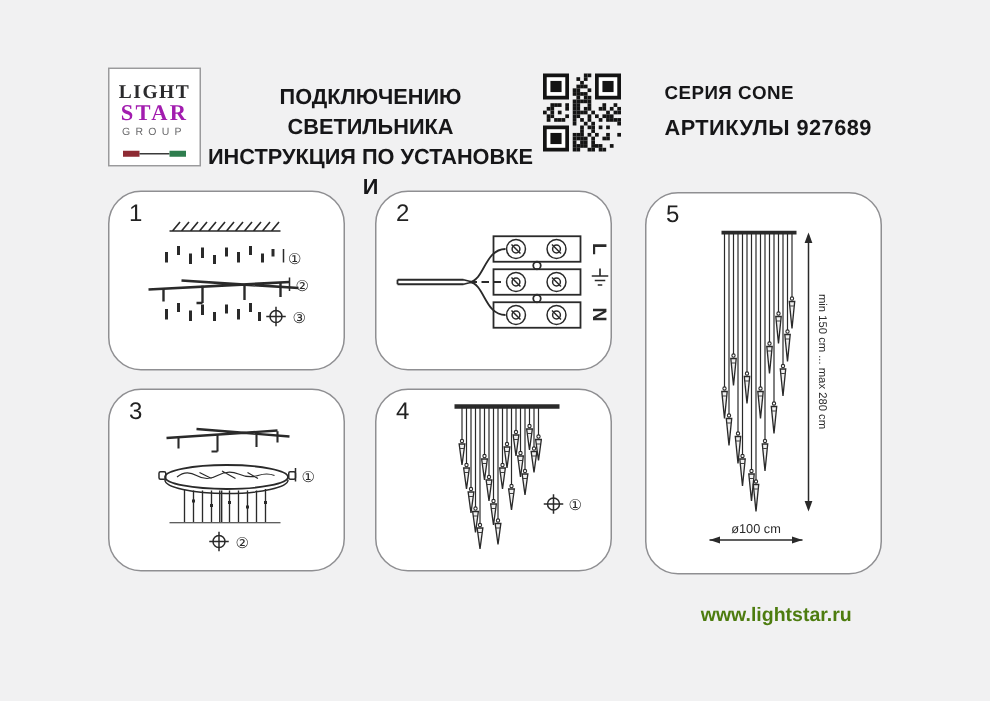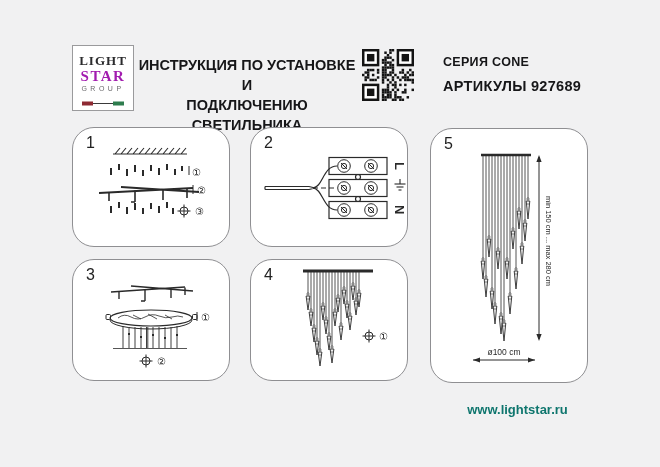--- a/index.html
+++ b/index.html
@@ -48,40 +48,40 @@
   .p1{left:72px;top:127px;width:158px;height:120px;}
   .p2{left:250px;top:127px;width:158px;height:120px;}
   .p3{left:72px;top:259px;width:158px;height:122px;}
   .p4{left:250px;top:259px;width:158px;height:122px;}
   .p5{left:430px;top:128px;width:158px;height:255px;}
   .panel svg{position:absolute;left:0;top:0;}
 
   
   .footer-site{
     left:430px;top:402px;width:175px;text-align:center;
-    font-weight:bold;font-size:13px;color:#0f766e;
+    font-weight:bold;font-size:13px;color:#4d7c0f;
   }
 </style>
 </head>
 <body>
 
 <div class="abs logo-box">
   <span class="logo-word1">LIGHT</span>
   <span class="logo-word2">STAR</span>
   <span class="logo-word3">GROUP</span>
   <svg class="logo-flag" width="44" height="5" viewBox="0 0 44 5">
     <rect x="1" y="0.5" width="11" height="4" fill="#8e2a33"></rect>
     <line x1="12" y1="2.5" x2="32" y2="2.5" stroke="#3a3a3a" stroke-width="1"></line>
     <rect x="32" y="0.5" width="11" height="4" fill="#2e7d4e"></rect>
   </svg>
 </div>
 
 <div class="abs page-title">
+  <div>ПОДКЛЮЧЕНИЮ СВЕТИЛЬНИКА</div>
   <div>ИНСТРУКЦИЯ ПО УСТАНОВКЕ И</div>
-  <div>ПОДКЛЮЧЕНИЮ СВЕТИЛЬНИКА</div>
 </div>
 
 <div class="abs qr-wrap">
   <svg id="qr-svg" width="52" height="56" viewBox="0 0 52 56">
       <rect x="27.23809523809524" y="2" width="2.4761904761904763" height="2.4761904761904763" fill="#141414"></rect>
       <rect x="29.714285714285715" y="2" width="2.4761904761904763" height="2.4761904761904763" fill="#141414"></rect>
       <rect x="22.285714285714285" y="4.476190476190476" width="2.4761904761904763" height="2.4761904761904763" fill="#141414"></rect>
       <rect x="27.23809523809524" y="4.476190476190476" width="2.4761904761904763" height="2.4761904761904763" fill="#141414"></rect>
       <rect x="24.761904761904763" y="6.9523809523809526" width="2.4761904761904763" height="2.4761904761904763" fill="#141414"></rect>
       <rect x="22.285714285714285" y="9.428571428571429" width="2.4761904761904763" height="2.4761904761904763" fill="#141414"></rect>

